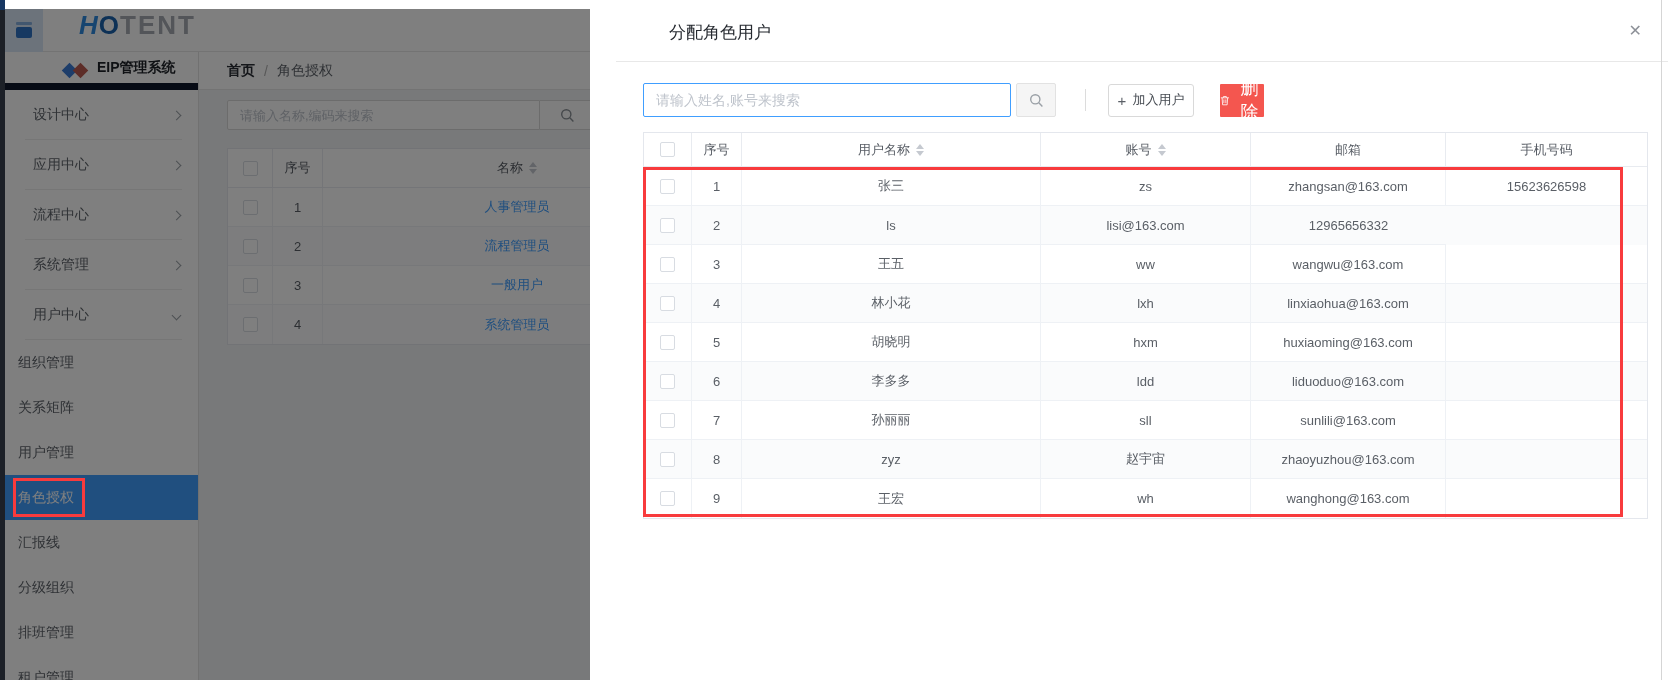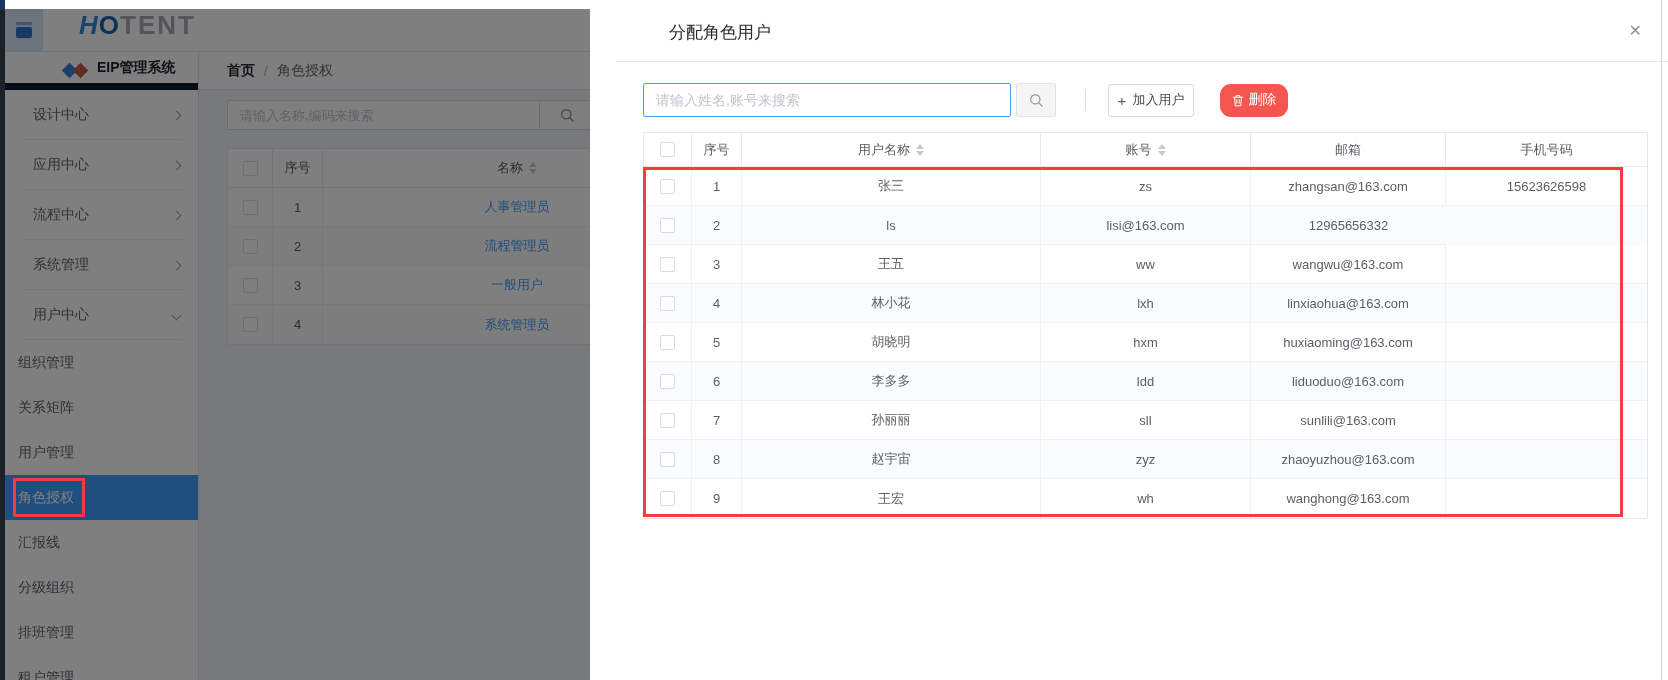--- a/index.html
+++ b/index.html
@@ -89,22 +89,22 @@
   .d-close { position:absolute; right:26px; top:21px; font-size:16px; color:#8d9198; cursor:pointer; }
   .d-toolbar { position:absolute; left:53px; top:83px; display:flex; align-items:center; }
   .d-input { width:368px; height:34px; border:1px solid #409eff; border-radius:2px; padding:0 12px;
              font-size:14px; color:#333; outline:none; }
   .d-search-btn { width:40px; height:34px; margin-left:5px; background:#f5f5f5; border:1px solid #e2e2e2;
                   border-radius:2px; display:flex; align-items:center; justify-content:center; cursor:pointer; }
   .vdiv { width:1px; height:22px; background:#dcdcdc; margin:0 22px 0 29px; }
   .add-btn { height:33px; width:86px; background:#fff; border:1px solid #d9d9d9; border-radius:3px;
              font-size:13px; color:#464b52; display:flex; align-items:center; justify-content:center; cursor:pointer; }
   .add-btn .plus { font-size:15px; margin-right:6px; color:#5a5f66; }
-  .del-btn { height:33px; width:68px; margin-left:26px; background:#f4564f; border:none; border-radius:11px;
-             font-size:14px; color:#fff; display:flex; align-items:center; justify-content:center; cursor:pointer; }
+  .del-btn { height:33px; width:44px; margin-left:26px; background:#f4564f; border:none; border-radius:1px;
+             font-size:18px; color:#fff; display:flex; align-items:center; justify-content:center; cursor:pointer; }
   .del-btn svg { margin-right:5px; }
   ::placeholder { color:#bfc4cc; opacity:1; }
 
   .users-table { position:absolute; left:53px; top:132px; width:1005px; }
   .users-table .trow { grid-template-columns:48px 50px 299px 210px 195px 201px; height:39px; }
   .users-table .trow.thead { height:34px; }
   .table-red-box { position:absolute; left:53px; top:167px; width:980px; height:350px;
                    border:3px solid #f83b3d; z-index:10; pointer-events:none; }
   .d-edge { position:absolute; left:1071px; top:0; width:1px; height:680px; background:#d5d5d5; }
 </style>
@@ -369,22 +369,22 @@
           <div class="tcell">孙丽丽</div>
           <div class="tcell">sll</div>
           <div class="tcell">sunlili@163.com</div>
           <div class="tcell"></div>
         </div>
         <div class="trow tbody even">
           <div class="tcell cb">
             <span class="checkbox"></span>
           </div>
           <div class="tcell">8</div>
+          <div class="tcell">zyz</div>
           <div class="tcell">赵宇宙</div>
-          <div class="tcell">zyz</div>
           <div class="tcell">zhaoyuzhou@163.com</div>
           <div class="tcell"></div>
         </div>
         <div class="trow tbody">
           <div class="tcell cb">
             <span class="checkbox"></span>
           </div>
           <div class="tcell">9</div>
           <div class="tcell">王宏</div>
           <div class="tcell">wh</div>

